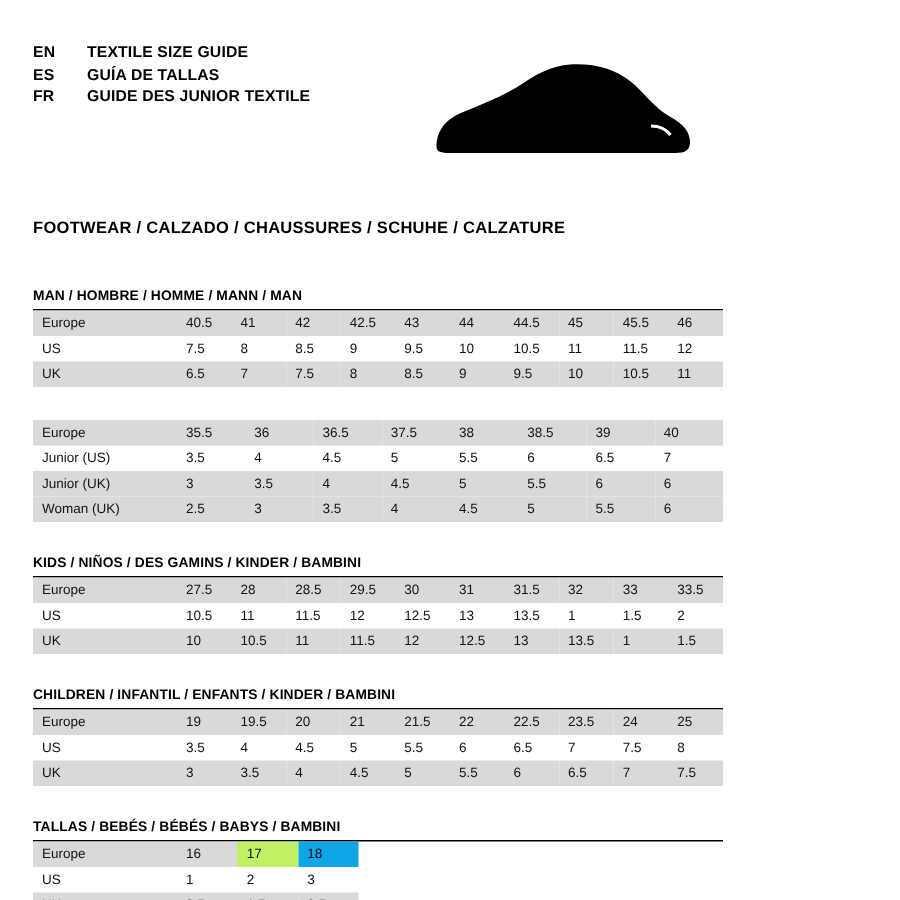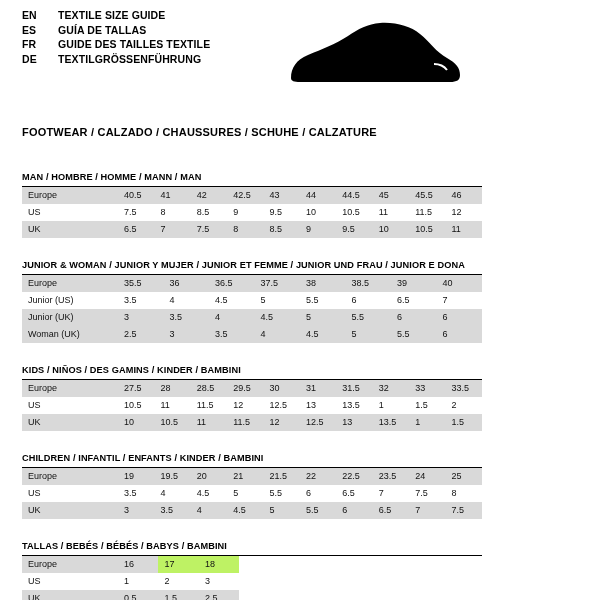--- a/index.html
+++ b/index.html
@@ -12,21 +12,21 @@
     background: #ffffff;
     font-family: "Liberation Sans", sans-serif;
     color: #000000;
     overflow: hidden;
   }
   .page {
     position: relative;
     width: 504px;
     height: 600px;
     box-sizing: border-box;
-    padding: 8px 22px 0 22px;
+    padding: 28px 22px 0 22px;
   }
 
   
   .header {
     position: relative;
     height: 92px;
   }
   .lang-table {
     border-collapse: collapse;
   }
@@ -102,25 +102,21 @@
         <tr>
           <td class="lang-code">EN</td>
           <td class="lang-title">TEXTILE SIZE GUIDE</td>
         </tr>
         <tr>
           <td class="lang-code">ES</td>
           <td class="lang-title">GUÍA DE TALLAS</td>
         </tr>
         <tr>
           <td class="lang-code">FR</td>
-          <td class="lang-title">GUIDE DES TAILLES TEXTILE</td>
-        </tr>
-        <tr>
-          <td class="lang-code">DE</td>
-          <td class="lang-title">TEXTILGRÖSSENFÜHRUNG</td>
+          <td class="lang-title">GUIDE DES JUNIOR TEXTILE</td>
         </tr>
       </tbody>
     </table>
 
     <div class="shoe-icon">
       <svg width="180" height="70" viewBox="0 0 180 70" xmlns="http://www.w3.org/2000/svg">
         <path d="M7 58 C7 48 12 40 24 35 C38 29 52 24 64 16 C74 9 84 4 96 3 C112 2 126 6 136 14 C146 22 152 32 163 38 C172 43 176 48 176 55 C176 60 173 62 166 62 L16 62 C10 62 7 61 7 58 Z" fill="#000000"></path>
         <path d="M150 44 C156 44 160 46 163 50" stroke="#ffffff" stroke-width="2" fill="none"></path>
       </svg>
     </div>
@@ -169,21 +165,20 @@
           <td>9.5</td>
           <td>10</td>
           <td>10.5</td>
           <td>11</td>
         </tr>
       </tbody>
     </table>
   </div>
 
   <div class="group">
-    <div class="group-title">JUNIOR &amp; WOMAN / JUNIOR Y MUJER / JUNIOR ET FEMME / JUNIOR UND FRAU / JUNIOR E DONA</div>
     <table class="sizes">
       <tbody>
         <tr class="shaded">
           <td class="label">Europe</td>
           <td>35.5</td>
           <td>36</td>
           <td>36.5</td>
           <td>37.5</td>
           <td>38</td>
           <td>38.5</td>
@@ -322,21 +317,21 @@
   </div>
 
   <div class="group babies">
     <div class="group-title">TALLAS / BEBÉS / BÉBÉS / BABYS / BAMBINI</div>
     <table class="sizes">
       <tbody>
         <tr>
           <td class="label shaded-cell" style="background:#d9d9d9">Europe</td>
           <td style="background:#d9d9d9">16</td>
           <td style="background:#bef264">17</td>
-          <td style="background:#bef264">18</td>
+          <td style="background:#0ea5e9">18</td>
           <td></td>
           <td></td>
           <td></td>
           <td></td>
           <td></td>
           <td></td>
         </tr>
         <tr>
           <td class="label">US</td>
           <td>1</td>

